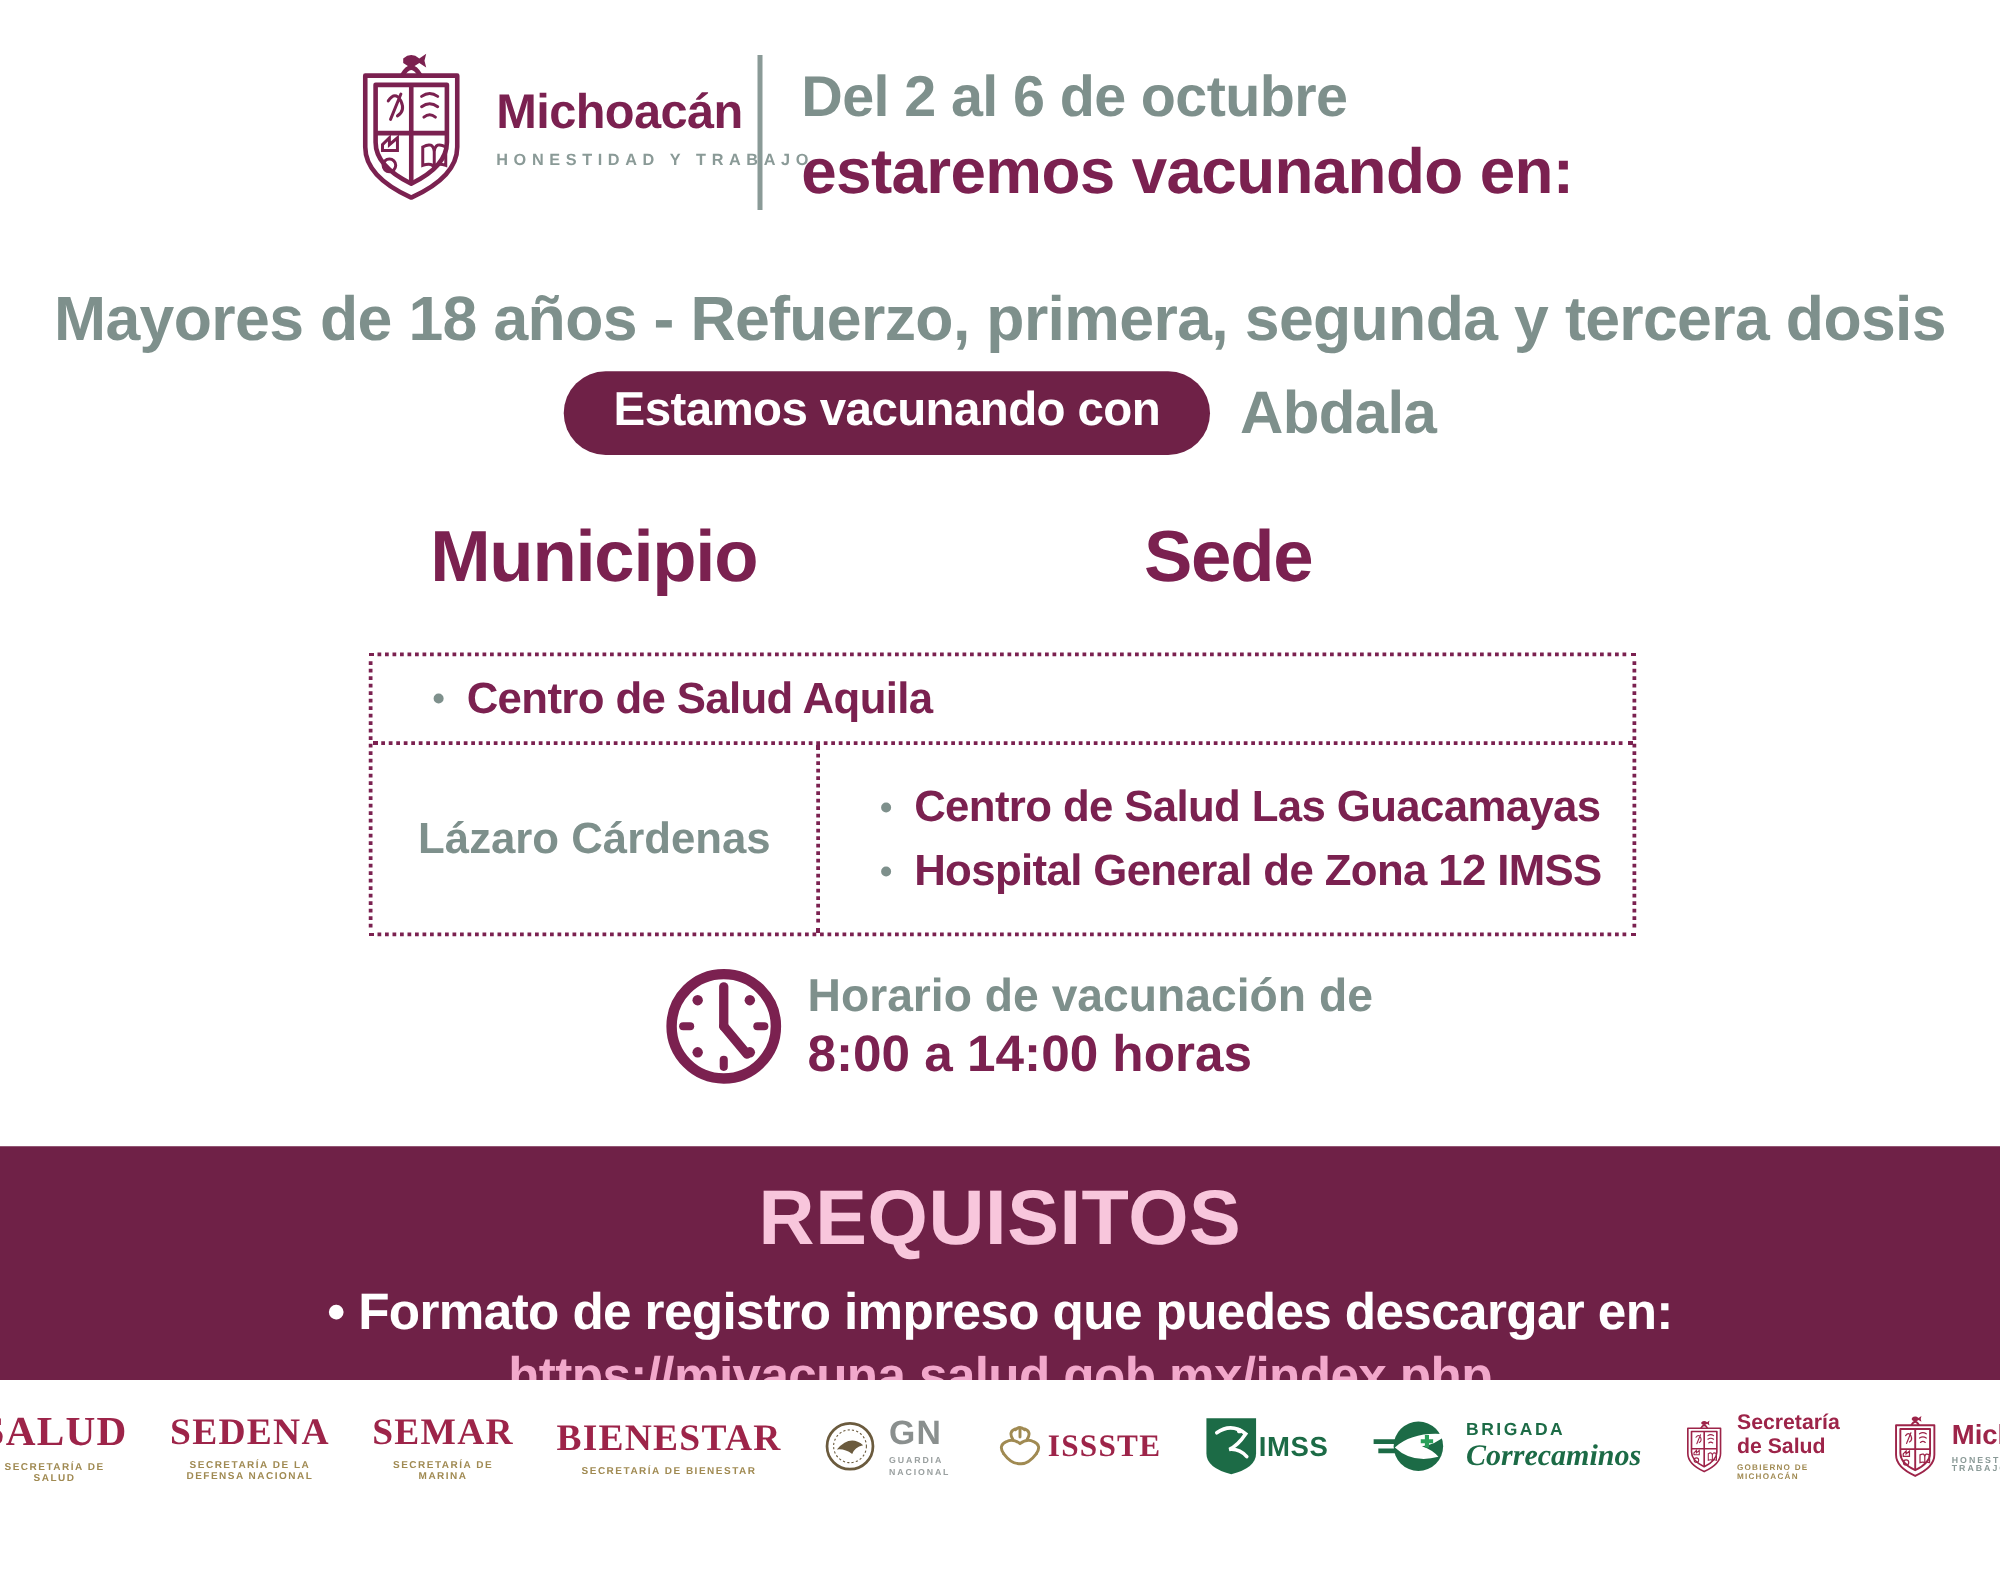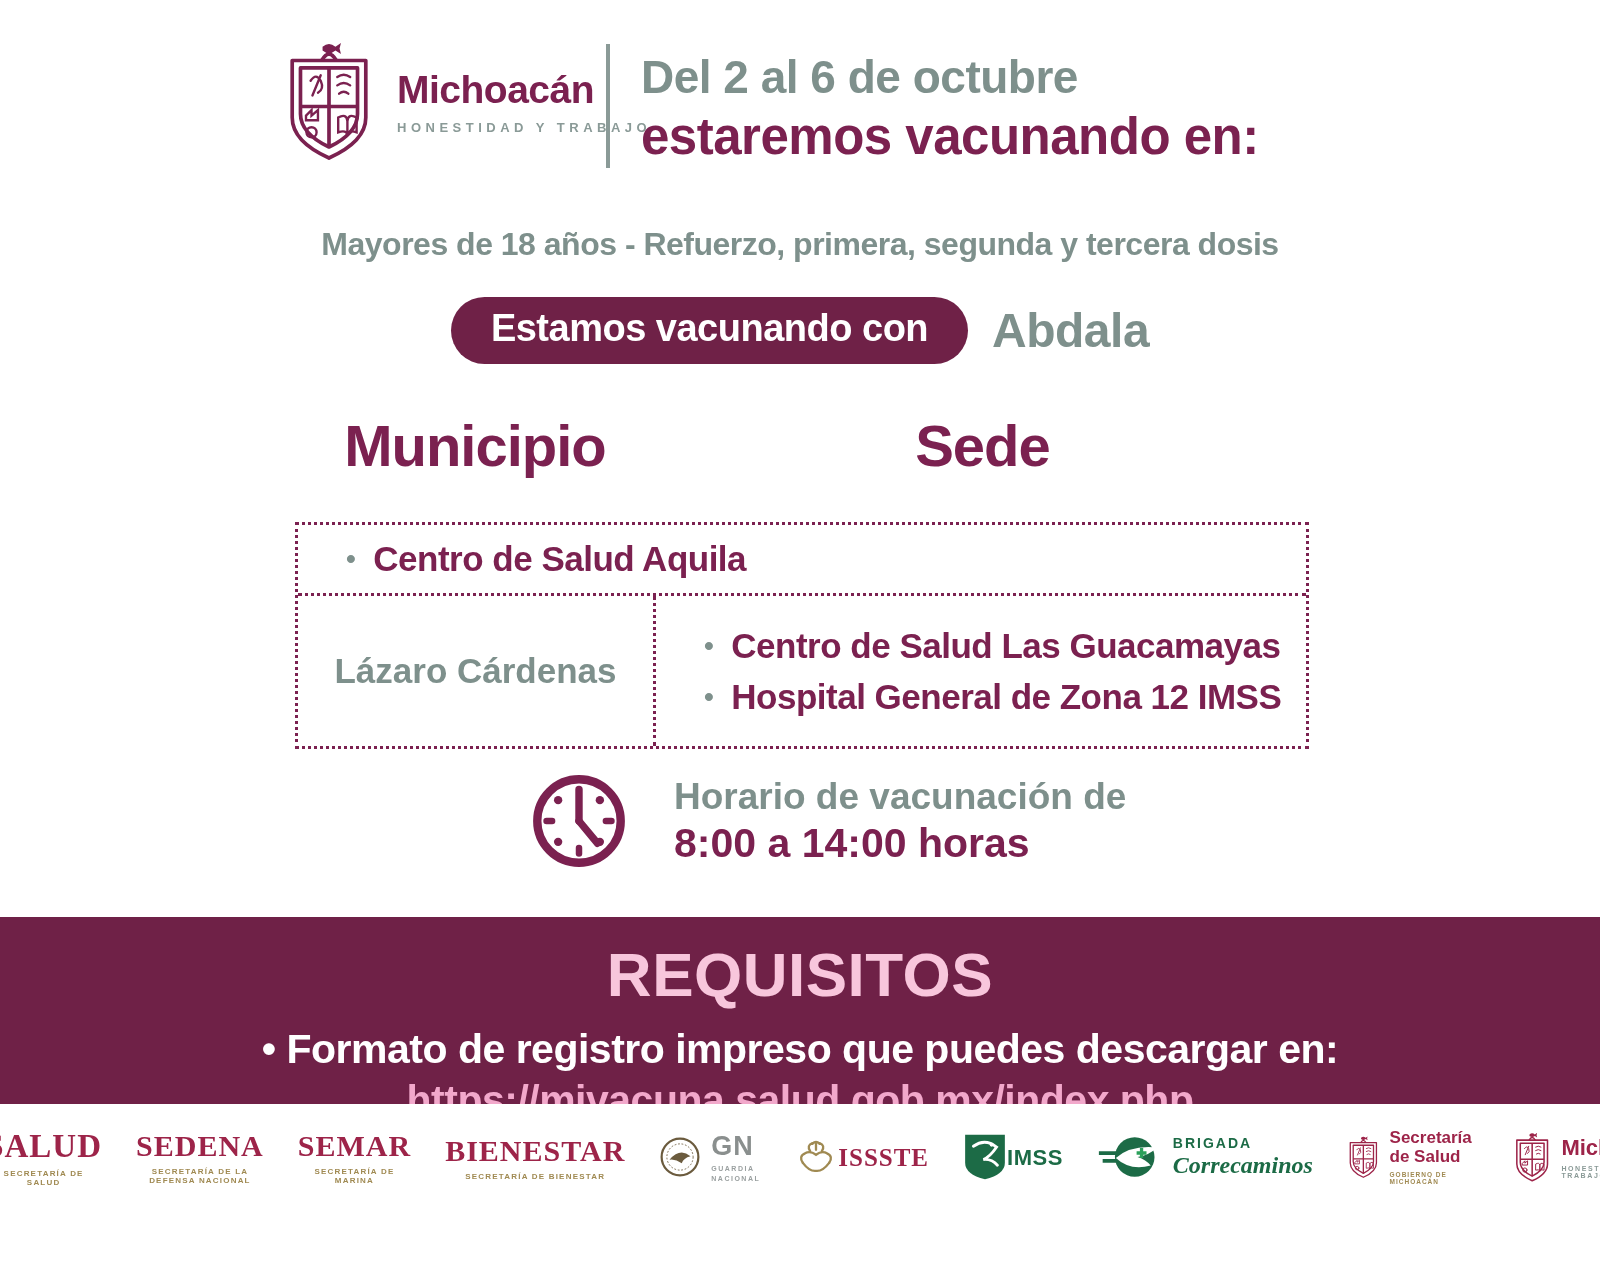--- a/index.html
+++ b/index.html
@@ -12,21 +12,21 @@
   .brand { position:absolute; left:283px; top:38px; display:flex; align-items:center; gap:22px; }
   .shield { color:#7b2150; }
   .brand-name { font-size:39px; font-weight:800; color:#7b2150; letter-spacing:-0.5px; }
   .brand-tag  { font-size:13px; font-weight:600; color:#8a9a97; letter-spacing:4.5px; margin-top:8px; }
   .v-divider { position:absolute; left:606px; top:44px; width:4px; height:124px; background:#8a9a97; }
   .headline { position:absolute; left:641px; top:50px; }
   .headline-1 { font-size:46px; font-weight:700; color:#7e908c; letter-spacing:-0.5px; }
   .headline-2 { font-size:51px; font-weight:800; color:#7b2150; letter-spacing:-0.5px; margin-top:3px; }
   
   .audience { position:absolute; top:226px; left:0; width:100%; text-align:center;
-              font-size:32px; font-weight:700; color:#7e908c; letter-spacing:-0.5px; }
+              font-size:50px; font-weight:700; color:#7e908c; letter-spacing:-0.5px; }
   
   .vaccine-row { position:absolute; top:297px; left:0; width:100%;
                  display:flex; justify-content:center; align-items:center; gap:24px; }
   .pill { background:#6f2147; color:#ffffff; font-size:38px; font-weight:800;
           padding:10px 40px 14px 40px; border-radius:40px; letter-spacing:-0.5px; }
   .vaccine-name { font-size:48px; font-weight:800; color:#7e908c; letter-spacing:-0.5px; }
   
   .col-head { position:absolute; top:412px; text-align:center; font-size:58px; font-weight:800;
               color:#7b2150; letter-spacing:-1px; }
   .col-head.mun { left:295px; width:360px; }
@@ -37,21 +37,21 @@
   .t-row + .t-row { border-top:3px dotted #7b2150; }
   .cell-mun { width:358px; border-right:3px dotted #7b2150; display:flex; align-items:center;
               justify-content:center; font-size:35px; font-weight:800; color:#7e908c; }
   .cell-sede { flex:1; display:flex; flex-direction:column; justify-content:center;
                padding:14px 16px 14px 48px; gap:11px; }
   .r1 { min-height:61px; }
   .r2 { min-height:153px; }
   .sede-line { font-size:35px; font-weight:800; color:#7b2150; display:flex; align-items:center; letter-spacing:-0.5px; }
   .sede-line::before { content:"•"; color:#7e908c; font-size:28px; margin-right:18px; }
   
-  .schedule { position:absolute; left:528px; top:770px; display:flex; align-items:center; gap:44px; }
+  .schedule { position:absolute; left:528px; top:770px; display:flex; align-items:center; gap:16px; }
   .clock { color:#7b2150; }
   .sch-1 { font-size:37px; font-weight:600; color:#7e908c; }
   .sch-2 { font-size:41px; font-weight:800; color:#7b2150; margin-top:2px; }
   
   .band { position:absolute; left:0; top:917px; width:100%; height:246px; background:#6f2147;
           display:flex; flex-direction:column; align-items:center; padding-top:22px; }
   .req-title { font-size:62px; font-weight:800; color:#f8c6dc; letter-spacing:0.5px; }
   .req-item { font-size:41px; font-weight:800; color:#ffffff; margin-top:16px; letter-spacing:-0.5px; }
   .req-item::before { content:"•  "; }
   .req-url { font-size:41px; font-weight:800; color:#f2a8cb; margin-top:4px; letter-spacing:-0.5px; }

